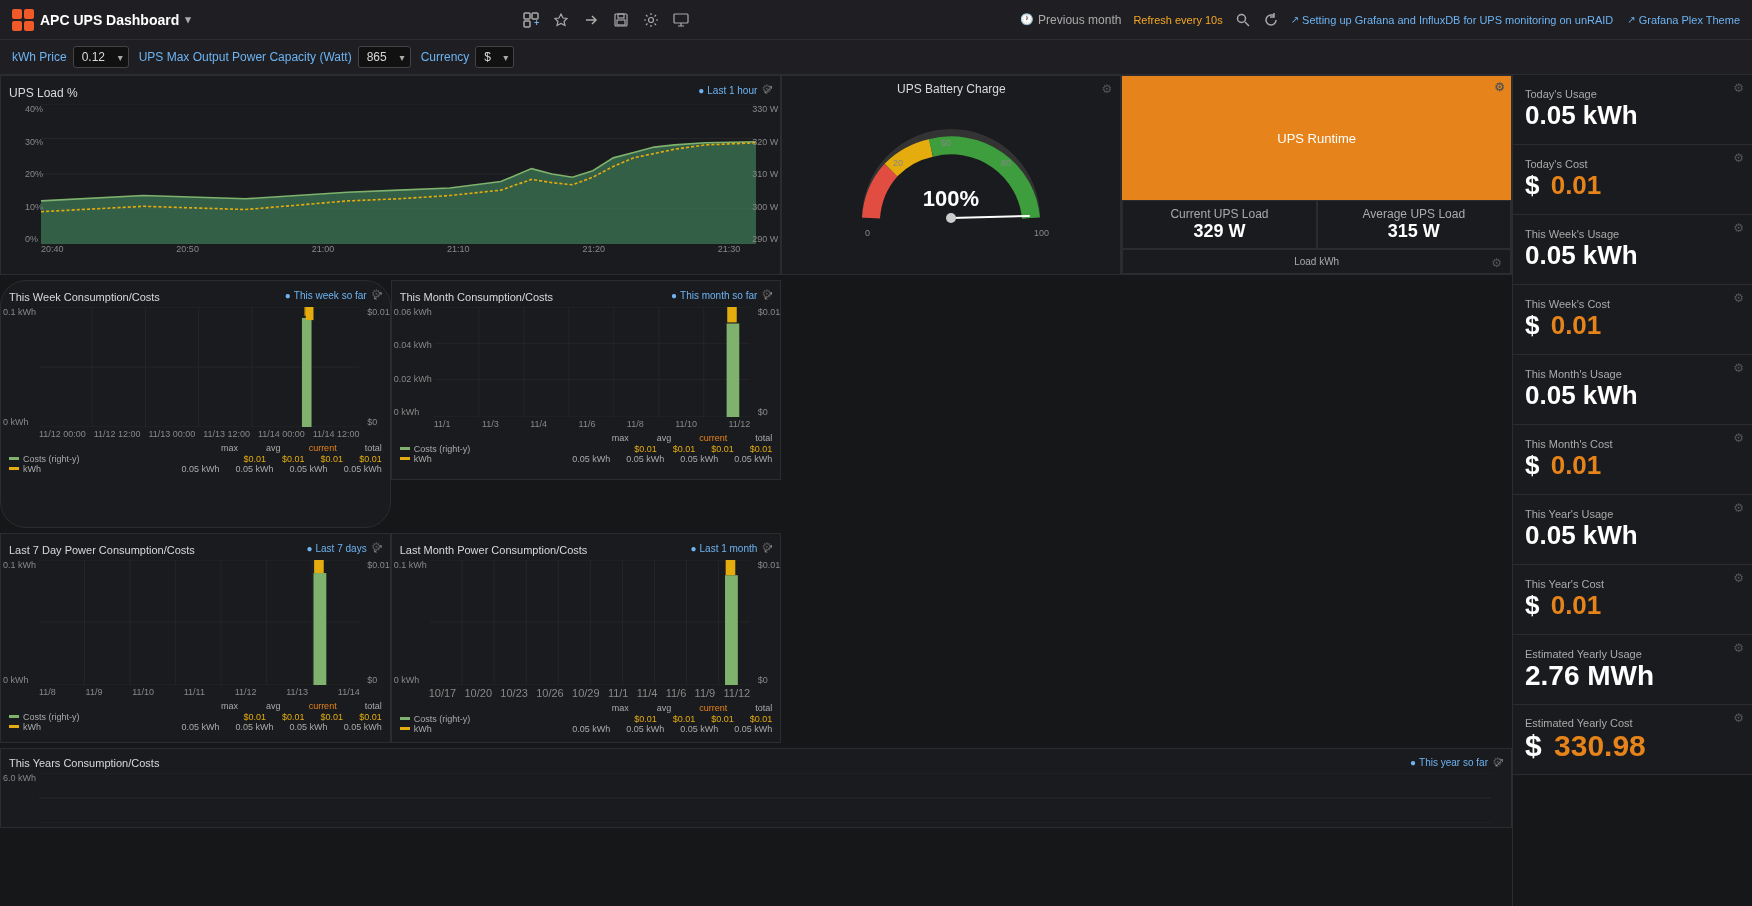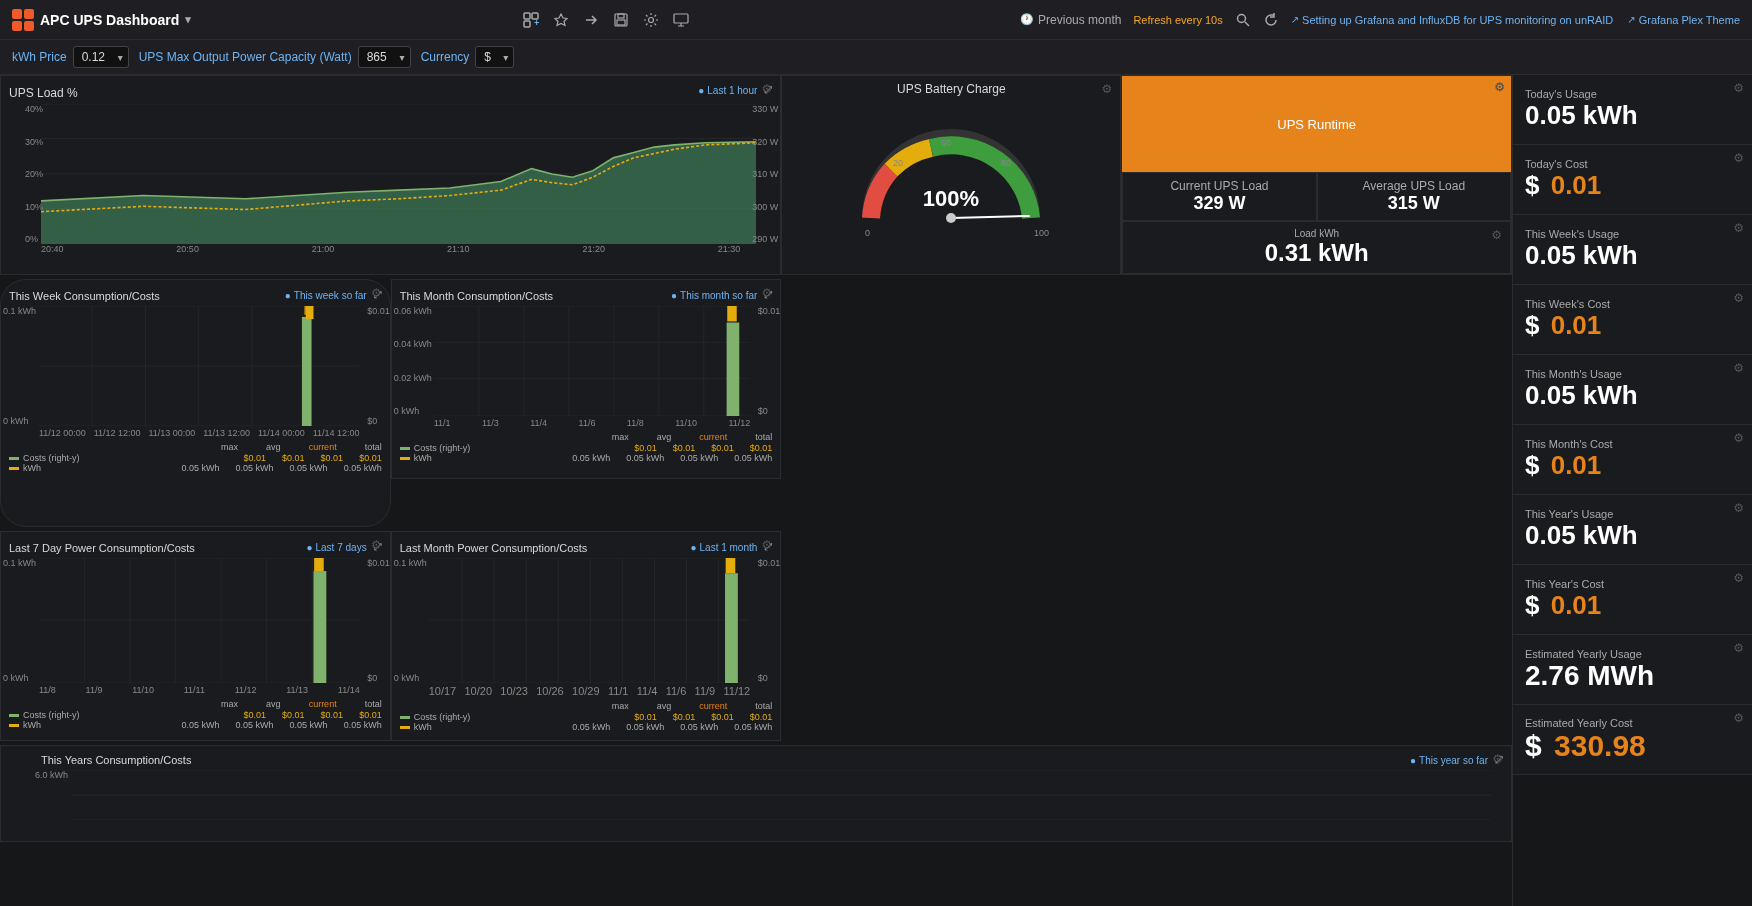--- a/index.html
+++ b/index.html
@@ -363,21 +363,20 @@
           <span class="panel-gear" style="position:absolute;top:4px;right:6px;">⚙</span>
         </div>
         <div class="runtime-sub">
           <div class="runtime-sub-label">Average UPS Load</div>
           <div class="runtime-sub-value">315 W</div>
           <span class="panel-gear" style="position:absolute;top:4px;right:6px;">⚙</span>
         </div>
       </div>
       <div class="runtime-load-kwh" style="position:relative;">
         <div class="runtime-load-kwh-label">Load kWh</div>
-        <div class="runtime-load-kwh-value">0.31 kWh</div>
         <span class="panel-gear">⚙</span>
       </div>
     </div>
 
     <div style="grid-column:5;grid-row:1/20;display:flex;flex-direction:column;border-left:1px solid #2c2c30;">
 
       <div class="stat-panel">
         <span class="panel-gear">⚙</span>
         <div class="stat-panel-title">Today's Usage</div>
         <div class="stat-value-big">0.05 kWh</div>
@@ -773,21 +772,21 @@
           <div style="flex:1;display:flex;justify-content:flex-end;gap:16px;color:#aaa;">
               <span>0.05 kWh</span>
               <span>0.05 kWh</span>
               <span>0.05 kWh</span>
               <span>0.05 kWh</span>
             </div>
         </div>
       </div>
     </div>
 
-    <div class="panel" style="grid-column:1/5;grid-row:4;height:97px;padding-left:32px;">
+    <div class="panel" style="grid-column:1/5;grid-row:4;height:80px;">
       <div class="chart-top-row">
         <span class="panel-title" style="padding:4px 0 0;font-size:11px;">This Years Consumption/Costs</span>
         <span class="series-link" style="display:flex;align-items:center;gap:3px;font-size:10px;margin-top:4px;">
           <span style="color:#6db3f2">●</span>
           <span>This year so far</span>
           <span style="color:#aaa;margin-left:4px">⤢</span>
         </span>
         <span class="panel-gear">⚙</span>
       </div>
       <div style="display:flex;height:50px;padding:0 20px 0 38px;position:relative;">

